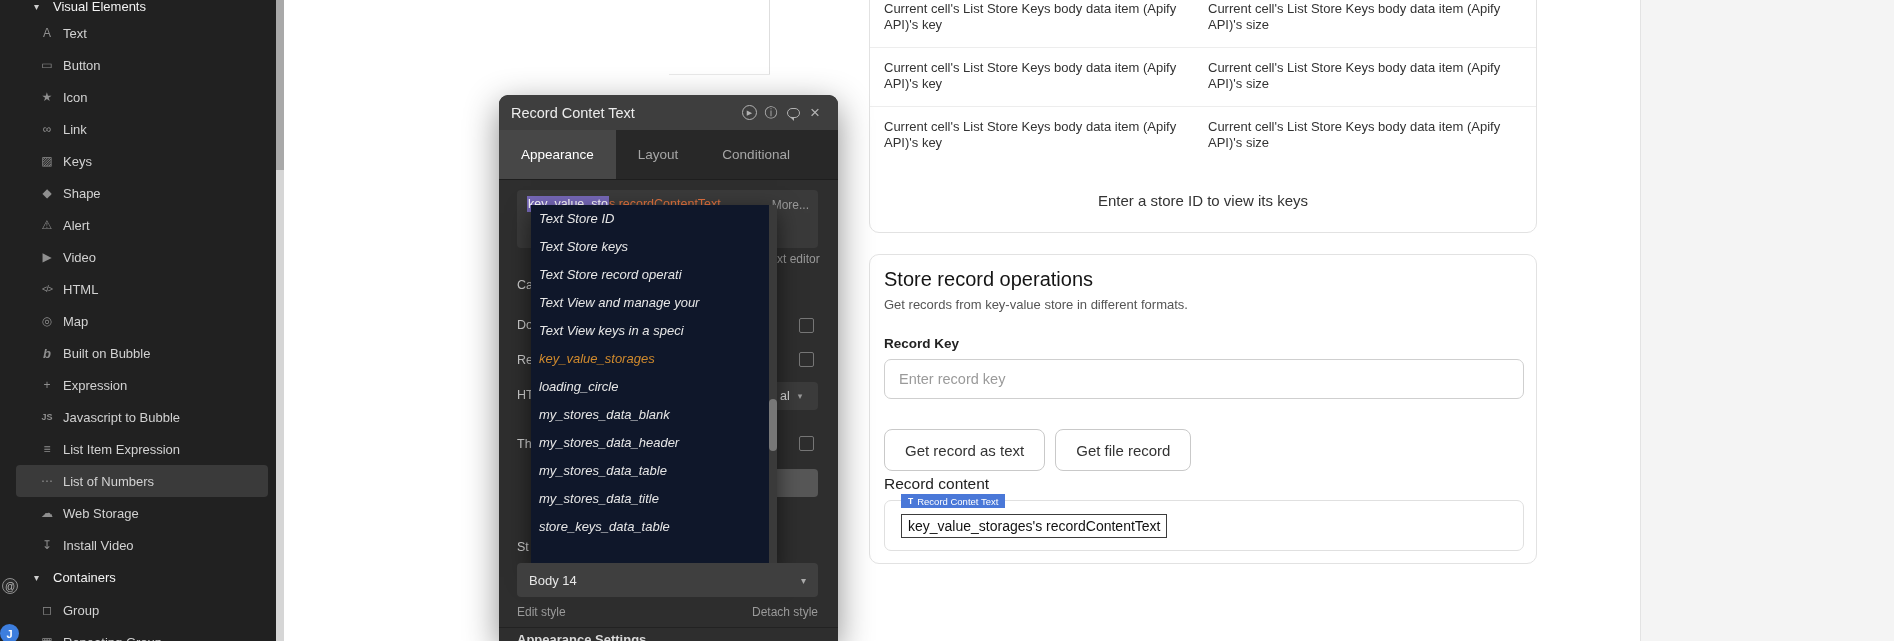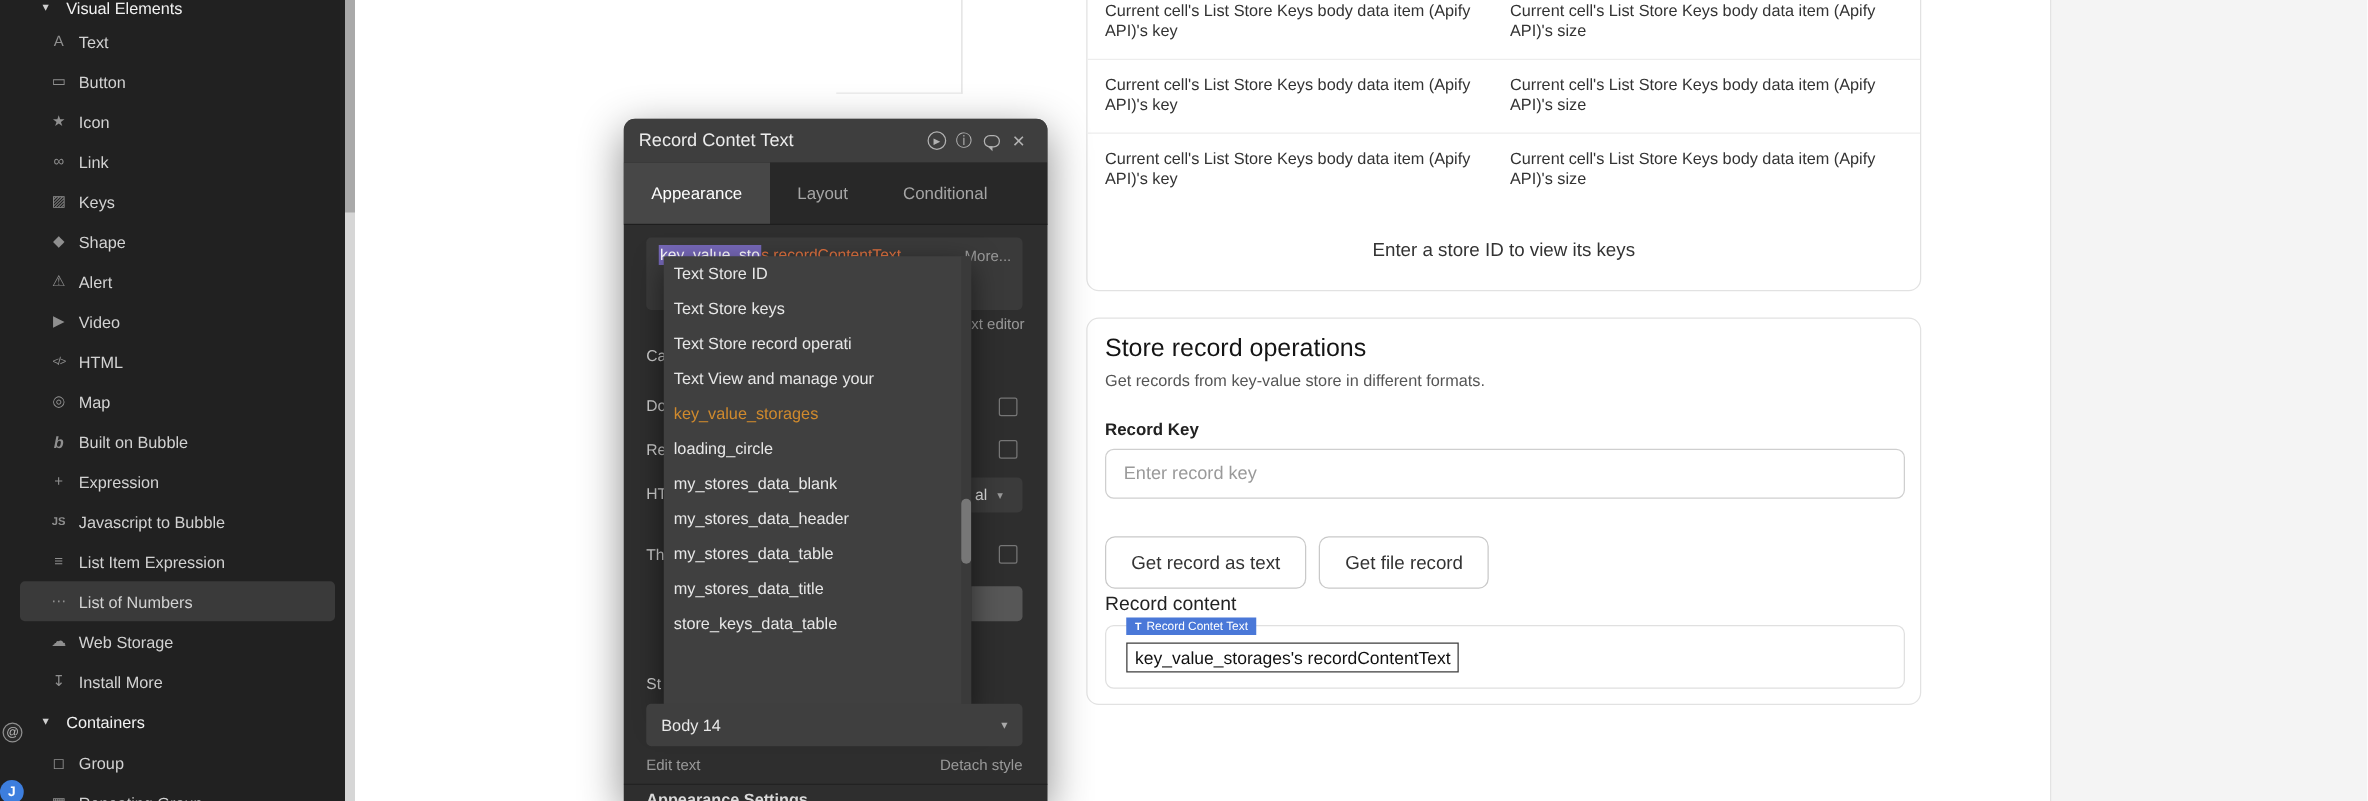--- a/index.html
+++ b/index.html
@@ -72,21 +72,21 @@
   .tok-orange { color:#e0713f; }
   .expr-more { position:absolute; right:9px; top:8px; color:#9a9a9a; font-size:12px; }
 
   .frag-label { position:absolute; left:18px; font-size:12.5px; color:#cfcfcf; z-index:1; white-space:nowrap; }
   .frag-texteditor { position:absolute; left:278px; top:72px; font-size:12px; color:#9a9a9a; z-index:1; white-space:nowrap; }
   .pp-checkbox { position:absolute; left:300px; width:15px; height:15px; border:1px solid #767676; border-radius:2px; background:#2e2e2e; z-index:1; }
   .frag-select { position:absolute; left:278px; top:202px; width:41px; height:28px; background:#3b3b3b; border-radius:0 4px 4px 0; display:flex; align-items:center; font-size:12.5px; color:#dcdcdc; padding-left:3px; z-index:1; }
   .frag-select .caret { margin-left:8px; color:#999; font-size:9px; }
   .frag-graybtn { position:absolute; left:278px; top:289px; width:41px; height:28px; background:#575757; border-radius:0 4px 4px 0; z-index:1; }
 
-  .autocomplete { position:absolute; left:32px; top:25px; width:246px; height:364px; background:#404040; box-shadow:0 8px 22px rgba(0,0,0,0.55); z-index:4; overflow:hidden; }
+  .autocomplete { position:absolute; left:32px; top:25px; width:246px; height:364px; background:#0f172a; box-shadow:0 8px 22px rgba(0,0,0,0.55); z-index:4; overflow:hidden;font-style:italic; }
   .ac-item { height:28px; line-height:28px; padding-left:8px; font-size:13px; color:#e7e7e7; white-space:nowrap; overflow:hidden; }
   .ac-item.hl { color:#d08a2d; }
   .ac-scrollbar { position:absolute; right:0; top:0; width:8px; height:364px; background:#3a3a3a; }
   .ac-thumb { position:absolute; right:0; top:194px; width:8px; height:52px; background:#777; border-radius:4px; }
 
   .style-select { position:absolute; left:18px; top:383px; width:301px; height:34px; background:#3f3f3f; border-radius:4px; display:flex; align-items:center; padding:0 12px; z-index:5; }
   .style-select .ss-text { flex:1; font-size:13px; color:#e8e8e8; }
   .style-select .caret { color:#aaa; font-size:10px; }
   .style-links { position:absolute; left:18px; top:425px; width:301px; display:flex; justify-content:space-between; font-size:12px; color:#9a9a9a; z-index:5; }
   .pp-divider { position:absolute; left:0; top:447px; width:339px; height:1px; background:#222; z-index:5; }
@@ -198,21 +198,21 @@
   <div class="sb-row hl" style="top:465px">
     <span class="sb-icon">⋯</span>
     <span class="sb-label">List of Numbers</span>
   </div>
   <div class="sb-row" style="top:497px">
     <span class="sb-icon">☁</span>
     <span class="sb-label">Web Storage</span>
   </div>
   <div class="sb-row" style="top:529px">
     <span class="sb-icon">↧</span>
-    <span class="sb-label">Install More</span>
+    <span class="sb-label">Install Video</span>
   </div>
 
   <div class="sb-header" style="top:563px">
     <span class="sb-caret">▾</span>
     <span class="sb-htext">Containers</span>
   </div>
   <div class="sb-row" style="top:594px">
     <span class="sb-icon">◻</span>
     <span class="sb-label">Group</span>
   </div>
@@ -274,37 +274,38 @@
       <span class="caret">▾</span>
     </div>
     <div class="pp-checkbox" style="top:256px"></div>
     <div class="frag-graybtn"></div>
 
     <div class="autocomplete">
       <div class="ac-item">Text Store ID</div>
       <div class="ac-item">Text Store keys</div>
       <div class="ac-item">Text Store record operati</div>
       <div class="ac-item">Text View and manage your</div>
+      <div class="ac-item">Text View keys in a speci</div>
       <div class="ac-item hl">key_value_storages</div>
       <div class="ac-item">loading_circle</div>
       <div class="ac-item">my_stores_data_blank</div>
       <div class="ac-item">my_stores_data_header</div>
       <div class="ac-item">my_stores_data_table</div>
       <div class="ac-item">my_stores_data_title</div>
       <div class="ac-item">store_keys_data_table</div>
       <div class="ac-scrollbar">
         <div class="ac-thumb"></div>
       </div>
     </div>
 
     <div class="style-select">
       <span class="ss-text">Body 14</span>
       <span class="caret">▾</span>
     </div>
     <div class="style-links">
-      <span>Edit text</span>
+      <span>Edit style</span>
       <span>Detach style</span>
     </div>
     <div class="pp-divider"></div>
     <div class="pp-footer-header">Appearance Settings</div>
 
   </div>
 </div>
 
 </body></html>

